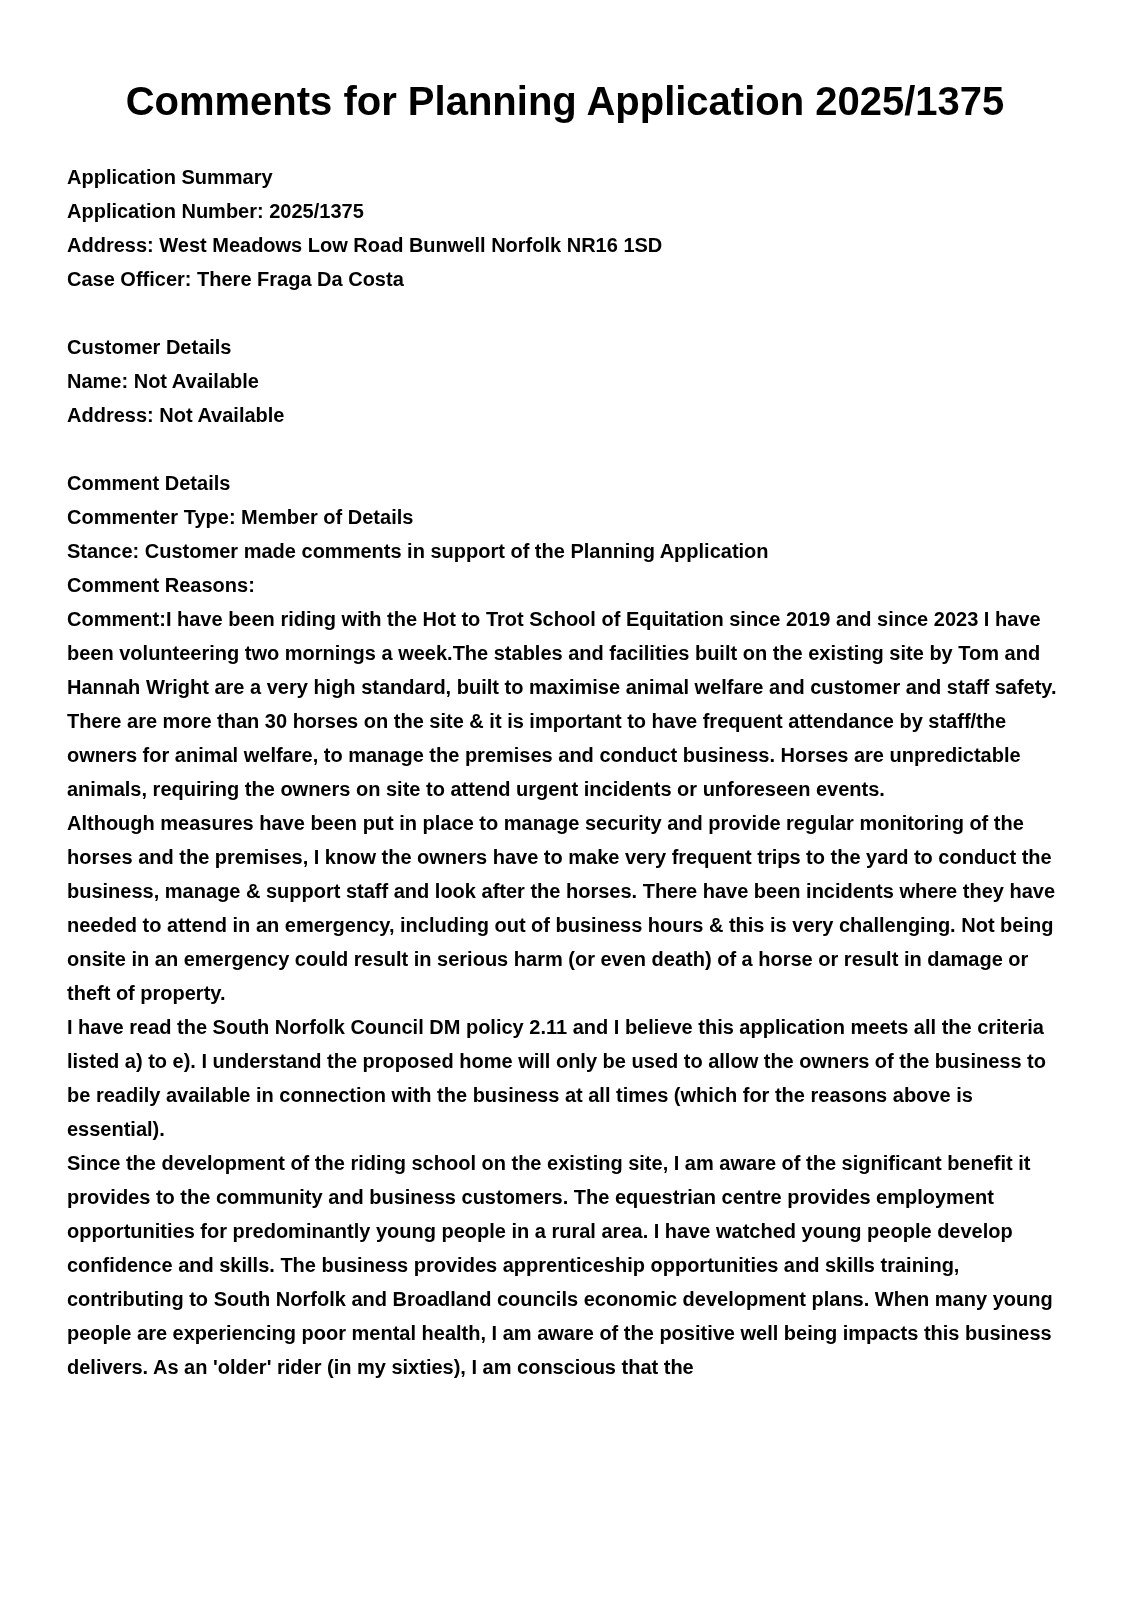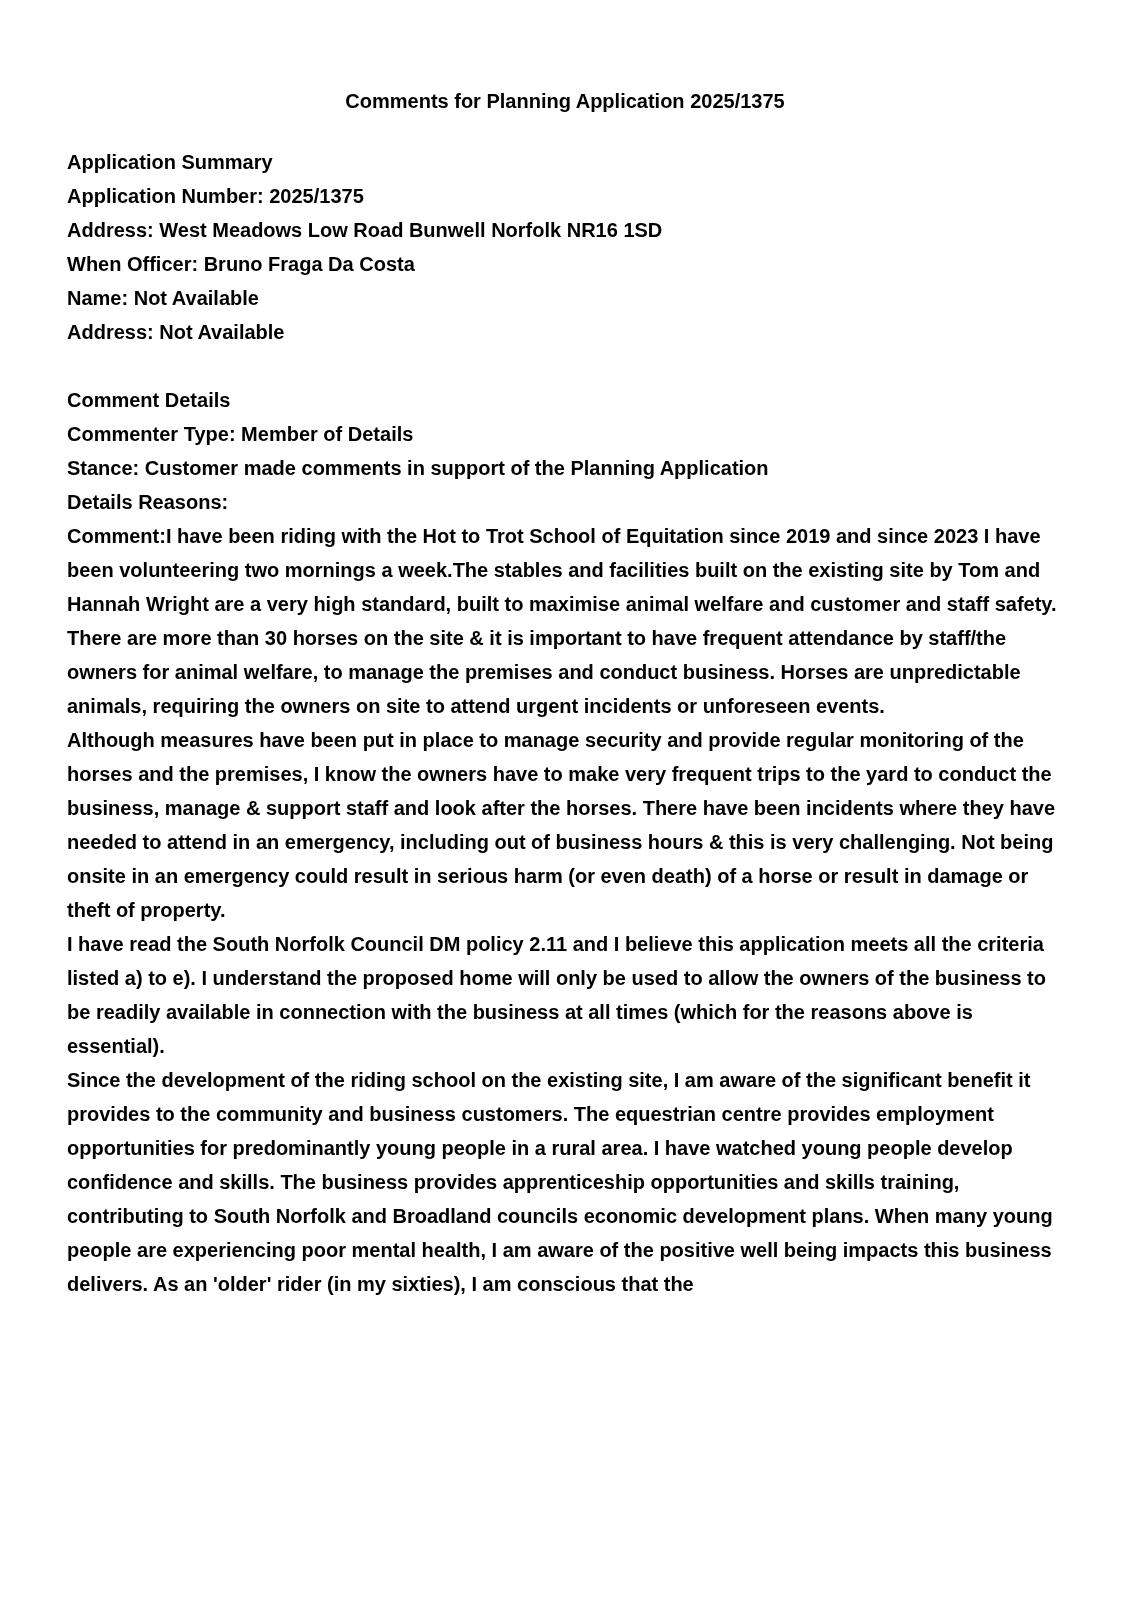--- a/index.html
+++ b/index.html
@@ -10,25 +10,25 @@
     color: #000000;
   }
   .page {
     width: 1130px;
     height: 1600px;
     background: #ffffff;
     padding: 83px 67px 0 67px;
     overflow: hidden;
   }
   .doc-title {
-    font-size: 20px;
+    font-size: 40px;
     font-weight: bold;
     text-align: center;
     line-height: 37px;
-    margin-bottom: 25px;
+    margin-bottom: 40px;
     letter-spacing: 0px;
   }
   .section-heading {
     font-size: 20px;
     font-weight: bold;
     line-height: 34px;
     margin-top: 34px;
   }
   .section-heading.first {
     margin-top: 0;
@@ -43,32 +43,33 @@
 <body>
 
 <div class="page">
 
   <h1 class="doc-title">Comments for Planning Application 2025/1375</h1>
 
   <section>
     <h2 class="section-heading first">Application Summary</h2>
     <p class="doc-line">Application Number: 2025/1375</p>
     <p class="doc-line">Address: West Meadows Low Road Bunwell Norfolk NR16 1SD</p>
-    <p class="doc-line">When Officer: Bruno Fraga Da Costa</p>
+    <p class="doc-line">Case Officer: There Fraga Da Costa</p>
   </section>
 
   <section>
+    <h2 class="section-heading">Customer Details</h2>
     <p class="doc-line">Name: Not Available</p>
     <p class="doc-line">Address: Not Available</p>
   </section>
 
   <section>
     <h2 class="section-heading">Comment Details</h2>
     <p class="doc-line">Commenter Type: Member of Details</p>
     <p class="doc-line">Stance: Customer made comments in support of the Planning Application</p>
-    <p class="doc-line">Details Reasons:</p>
+    <p class="doc-line">Comment Reasons:</p>
     <p class="doc-para">Comment:I have been riding with the Hot to Trot School of Equitation since 2019 and since 2023 I have been volunteering two mornings a week.The stables and facilities built on the existing site by Tom and Hannah Wright are a very high standard, built to maximise animal welfare and customer and staff safety. There are more than 30 horses on the site &amp; it is important to have frequent attendance by staff/the owners for animal welfare, to manage the premises and conduct business. Horses are unpredictable animals, requiring the owners on site to attend urgent incidents or unforeseen events.</p>
     <p class="doc-para">Although measures have been put in place to manage security and provide regular monitoring of the horses and the premises, I know the owners have to make very frequent trips to the yard to conduct the business, manage &amp; support staff and look after the horses. There have been incidents where they have needed to attend in an emergency, including out of business hours &amp; this is very challenging. Not being onsite in an emergency could result in serious harm (or even death) of a horse or result in damage or theft of property.</p>
     <p class="doc-para">I have read the South Norfolk Council DM policy 2.11 and I believe this application meets all the criteria listed a) to e). I understand the proposed home will only be used to allow the owners of the business to be readily available in connection with the business at all times (which for the reasons above is essential).</p>
     <p class="doc-para">Since the development of the riding school on the existing site, I am aware of the significant benefit it provides to the community and business customers. The equestrian centre provides employment opportunities for predominantly young people in a rural area. I have watched young people develop confidence and skills. The business provides apprenticeship opportunities and skills training, contributing to South Norfolk and Broadland councils economic development plans. When many young people are experiencing poor mental health, I am aware of the positive well being impacts this business delivers. As an 'older' rider (in my sixties), I am conscious that the</p>
   </section>
 
 </div>
 
 </body></html>

